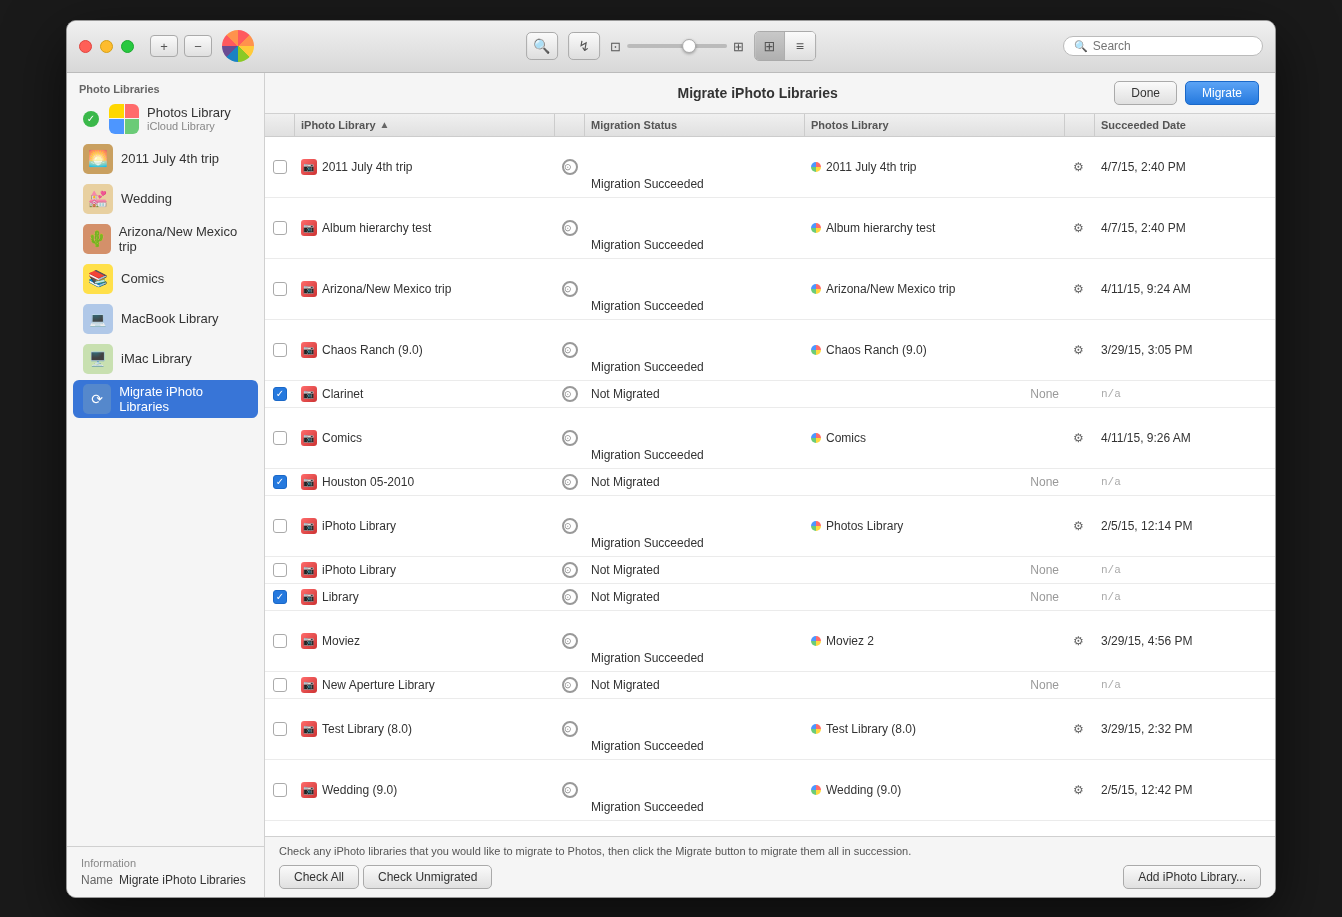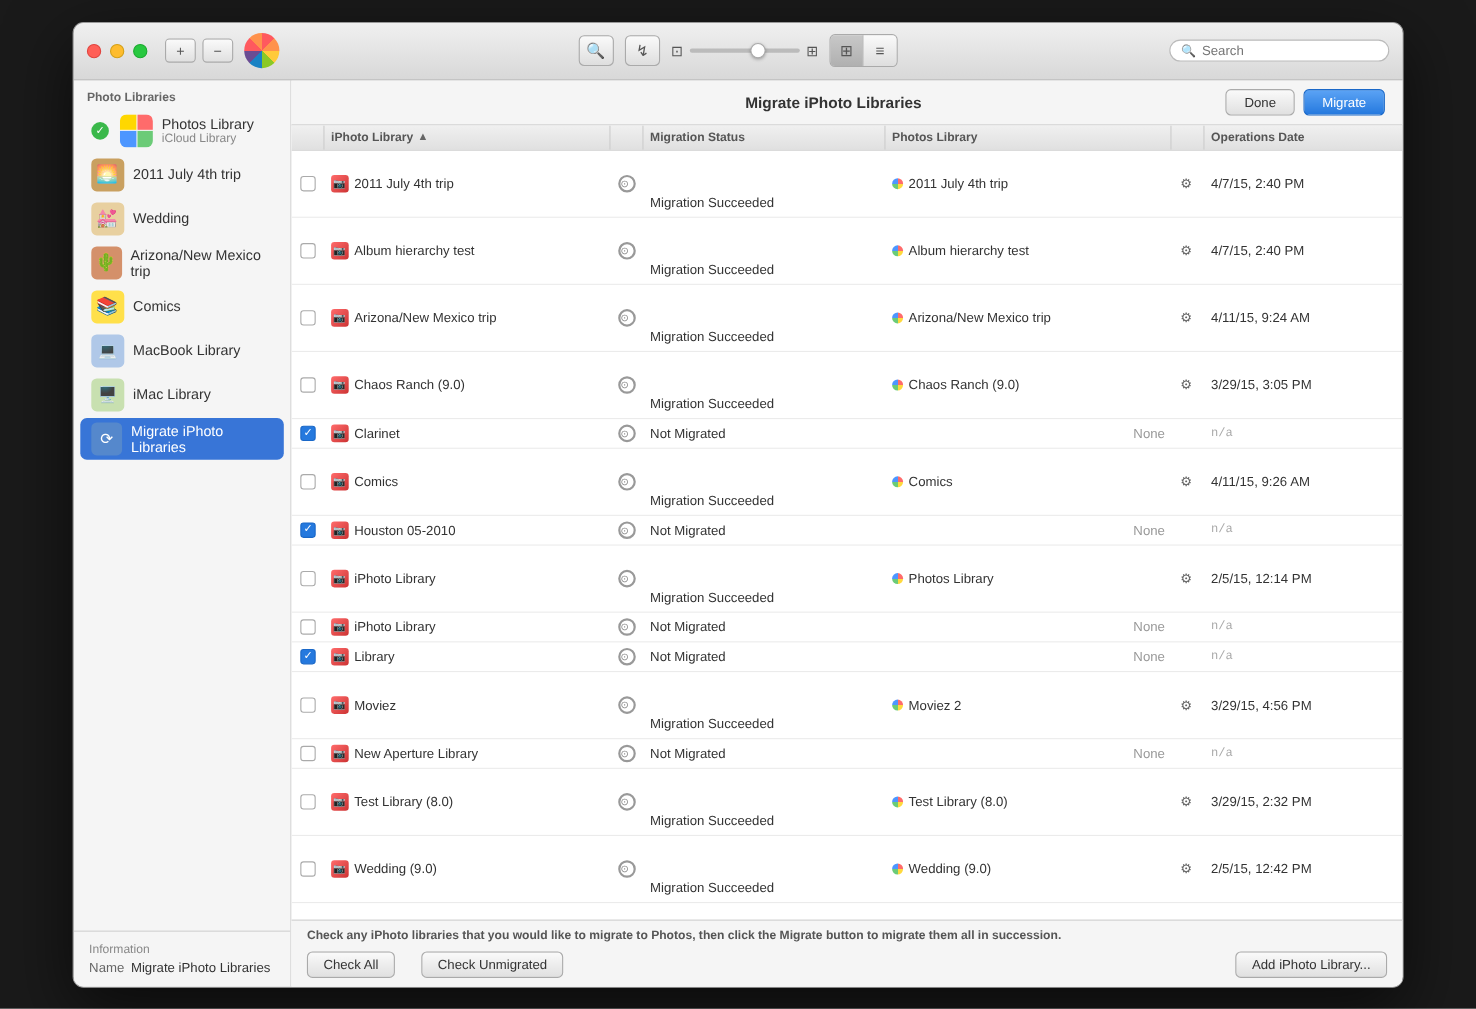--- a/index.html
+++ b/index.html
@@ -398,30 +398,29 @@
     
     .bottom-bar {
       border-top: 1px solid #d0d0d0;
       padding: 8px 14px;
       background: #f5f5f5;
     }
     .instruction-text {
       font-size: 11px;
       color: #555;
       margin-bottom: 8px;
-      font-weight: bold;
     }
     .bottom-buttons {
       display: flex;
       justify-content: space-between;
       align-items: center;
     }
     .bottom-left-btns {
       display: flex;
-      gap: 24px;
+      gap: 4px;
     }
     .btn-secondary {
       padding: 4px 14px;
       background: linear-gradient(to bottom, #fafafa, #e0e0e0);
       border: 1px solid #aaa;
       border-radius: 5px;
       font-size: 12px;
       cursor: pointer;
       color: #333;
     }
@@ -563,21 +562,21 @@
           </div>
           <div class="th"></div>
           <div class="th">
             <span>Migration Status</span>
           </div>
           <div class="th">
             <span>Photos Library</span>
           </div>
           <div class="th"></div>
           <div class="th">
-            <span>Operations Date</span>
+            <span>Succeeded Date</span>
           </div>
         </div>
 
         <div id="table-body">
             <div class="table-row">
       <div class="td" style="justify-content:center;">
         <div class="checkbox "></div>
       </div>
       <div class="td">
         <div class="iphoto-icon iphoto-red" style="color:white;font-size:9px;">📷</div>

